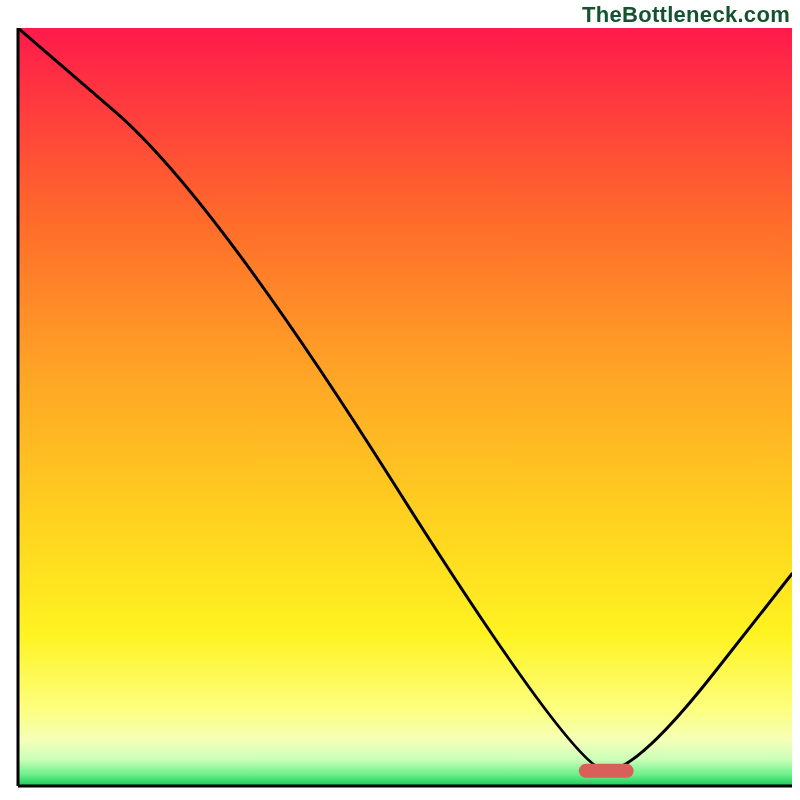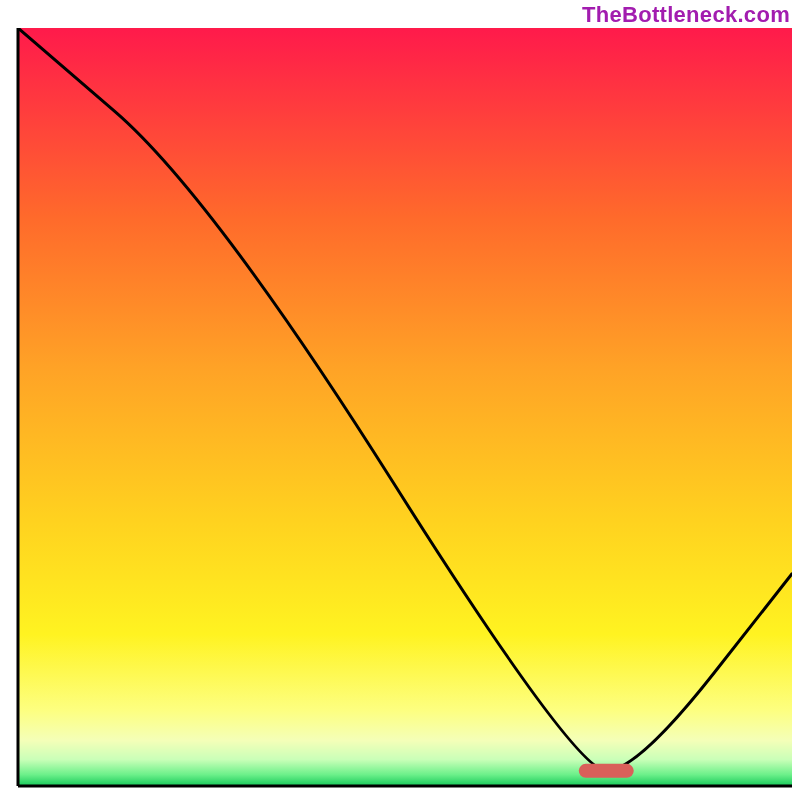--- a/index.html
+++ b/index.html
@@ -15,21 +15,21 @@
     width: 800px;
     height: 800px;
   }
   .watermark {
     position: absolute;
     top: 2px;
     right: 10px;
     font-family: Arial, Helvetica, sans-serif;
     font-size: 22px;
     font-weight: 600;
-    color: #a21caf;
+    color: #14532d;
     letter-spacing: 0.3px;
     z-index: 5;
   }
   svg.plot {
     position: absolute;
     left: 0;
     top: 0;
     width: 800px;
     height: 800px;
   }

